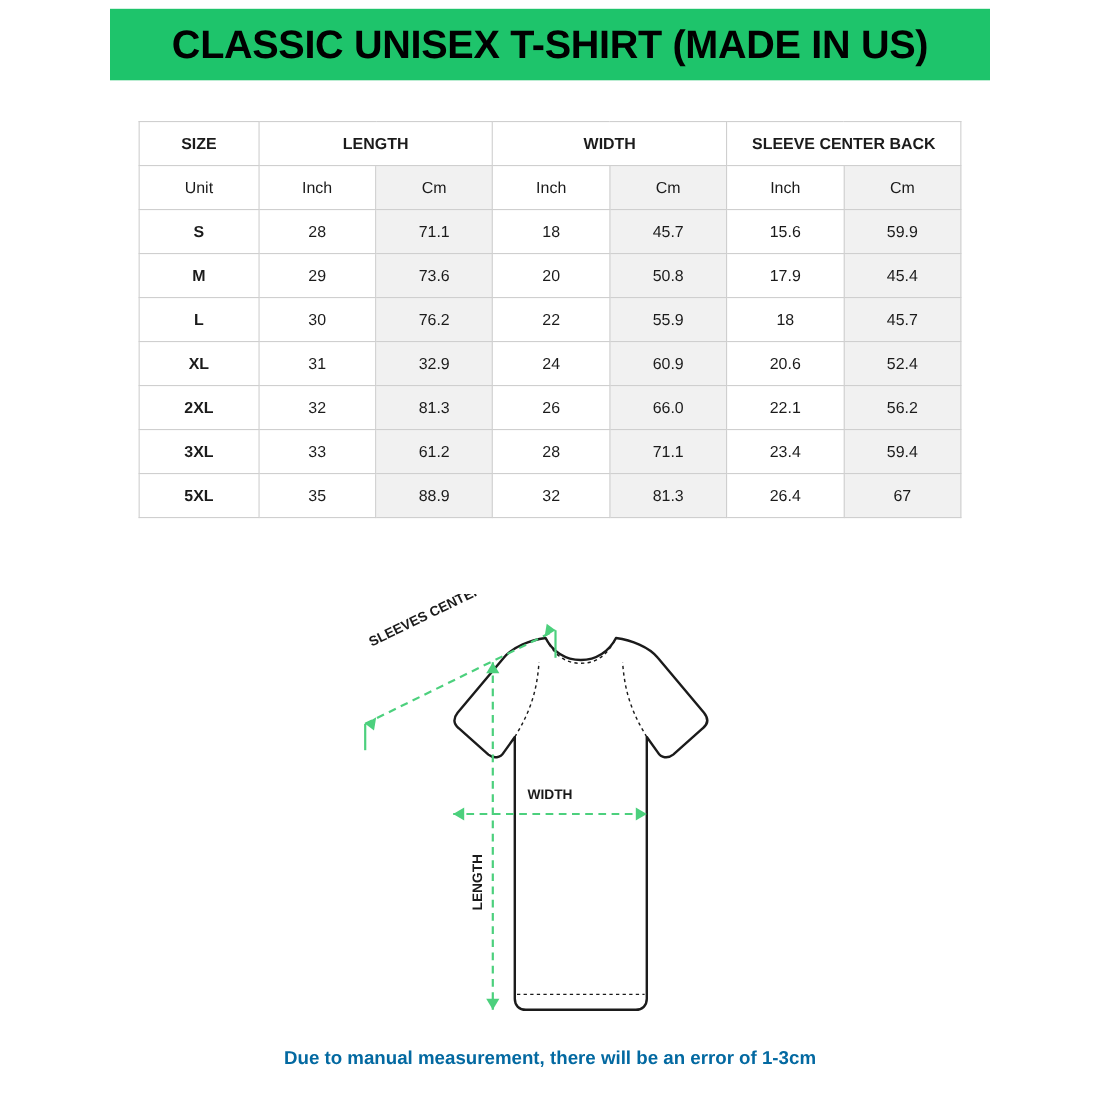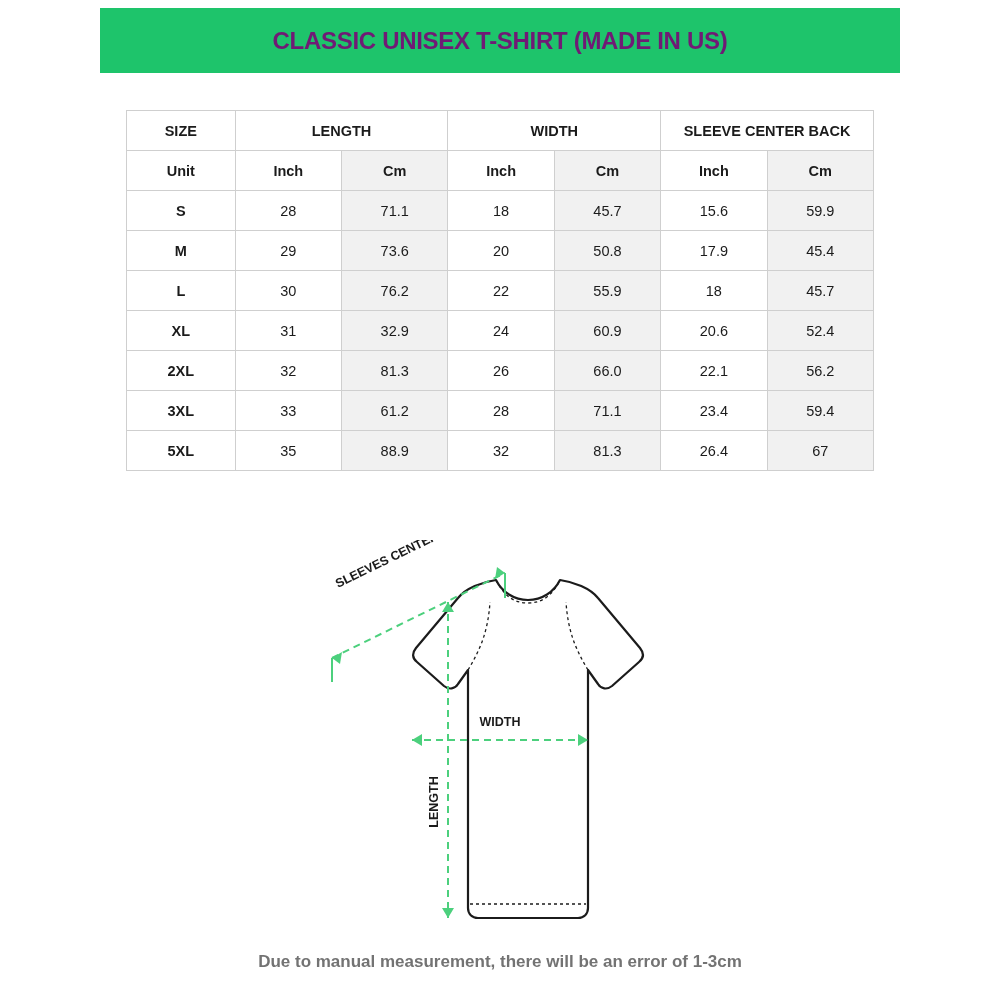--- a/index.html
+++ b/index.html
@@ -19,22 +19,22 @@
   .banner {
     position: absolute;
     left: 100px; top: 8px;
     width: 800px; height: 65px;
     background: #1ec46b;
     display: flex;
     align-items: center;
     justify-content: center;
   }
   .banner-title {
-    color: #701a75;
-    font-size: 24px;
+    color: #000000;
+    font-size: 36px;
     font-weight: bold;
     letter-spacing: -0.3px;
     white-space: nowrap;
     text-transform: uppercase;
   }
 
   
   .table-wrap {
     position: absolute;
     left: 126px; top: 110px;
@@ -51,42 +51,42 @@
     text-align: center;
     font-size: 14.5px;
     color: #1b1b1b;
     height: 40px;
     padding: 0 2px;
   }
   table.size-chart th {
     font-weight: bold;
     background: #ffffff;
   }
-  .r-head td { font-weight: bold; background: #ffffff; }
+  .r-head td { font-weight: normal; background: #ffffff; }
   .col-size { width: 97px; }
   .col-num  { width: 95px; }
   td.size-label { font-weight: bold; }
   
   .shade { background: #f1f1f1 !important; }
 
   
   .diagram {
     position: absolute;
     left: 300px; top: 540px;
     width: 420px; height: 400px;
   }
   .diagram svg { display: block; }
 
   
   .note {
     position: absolute;
     left: 0; top: 952px;
     width: 1000px;
     text-align: center;
-    color: #737373;
+    color: #0369a1;
     font-size: 17px;
     font-weight: bold;
   }
 </style>
 </head>
 <body>
 
 <div class="page">
 
   <div class="banner">

